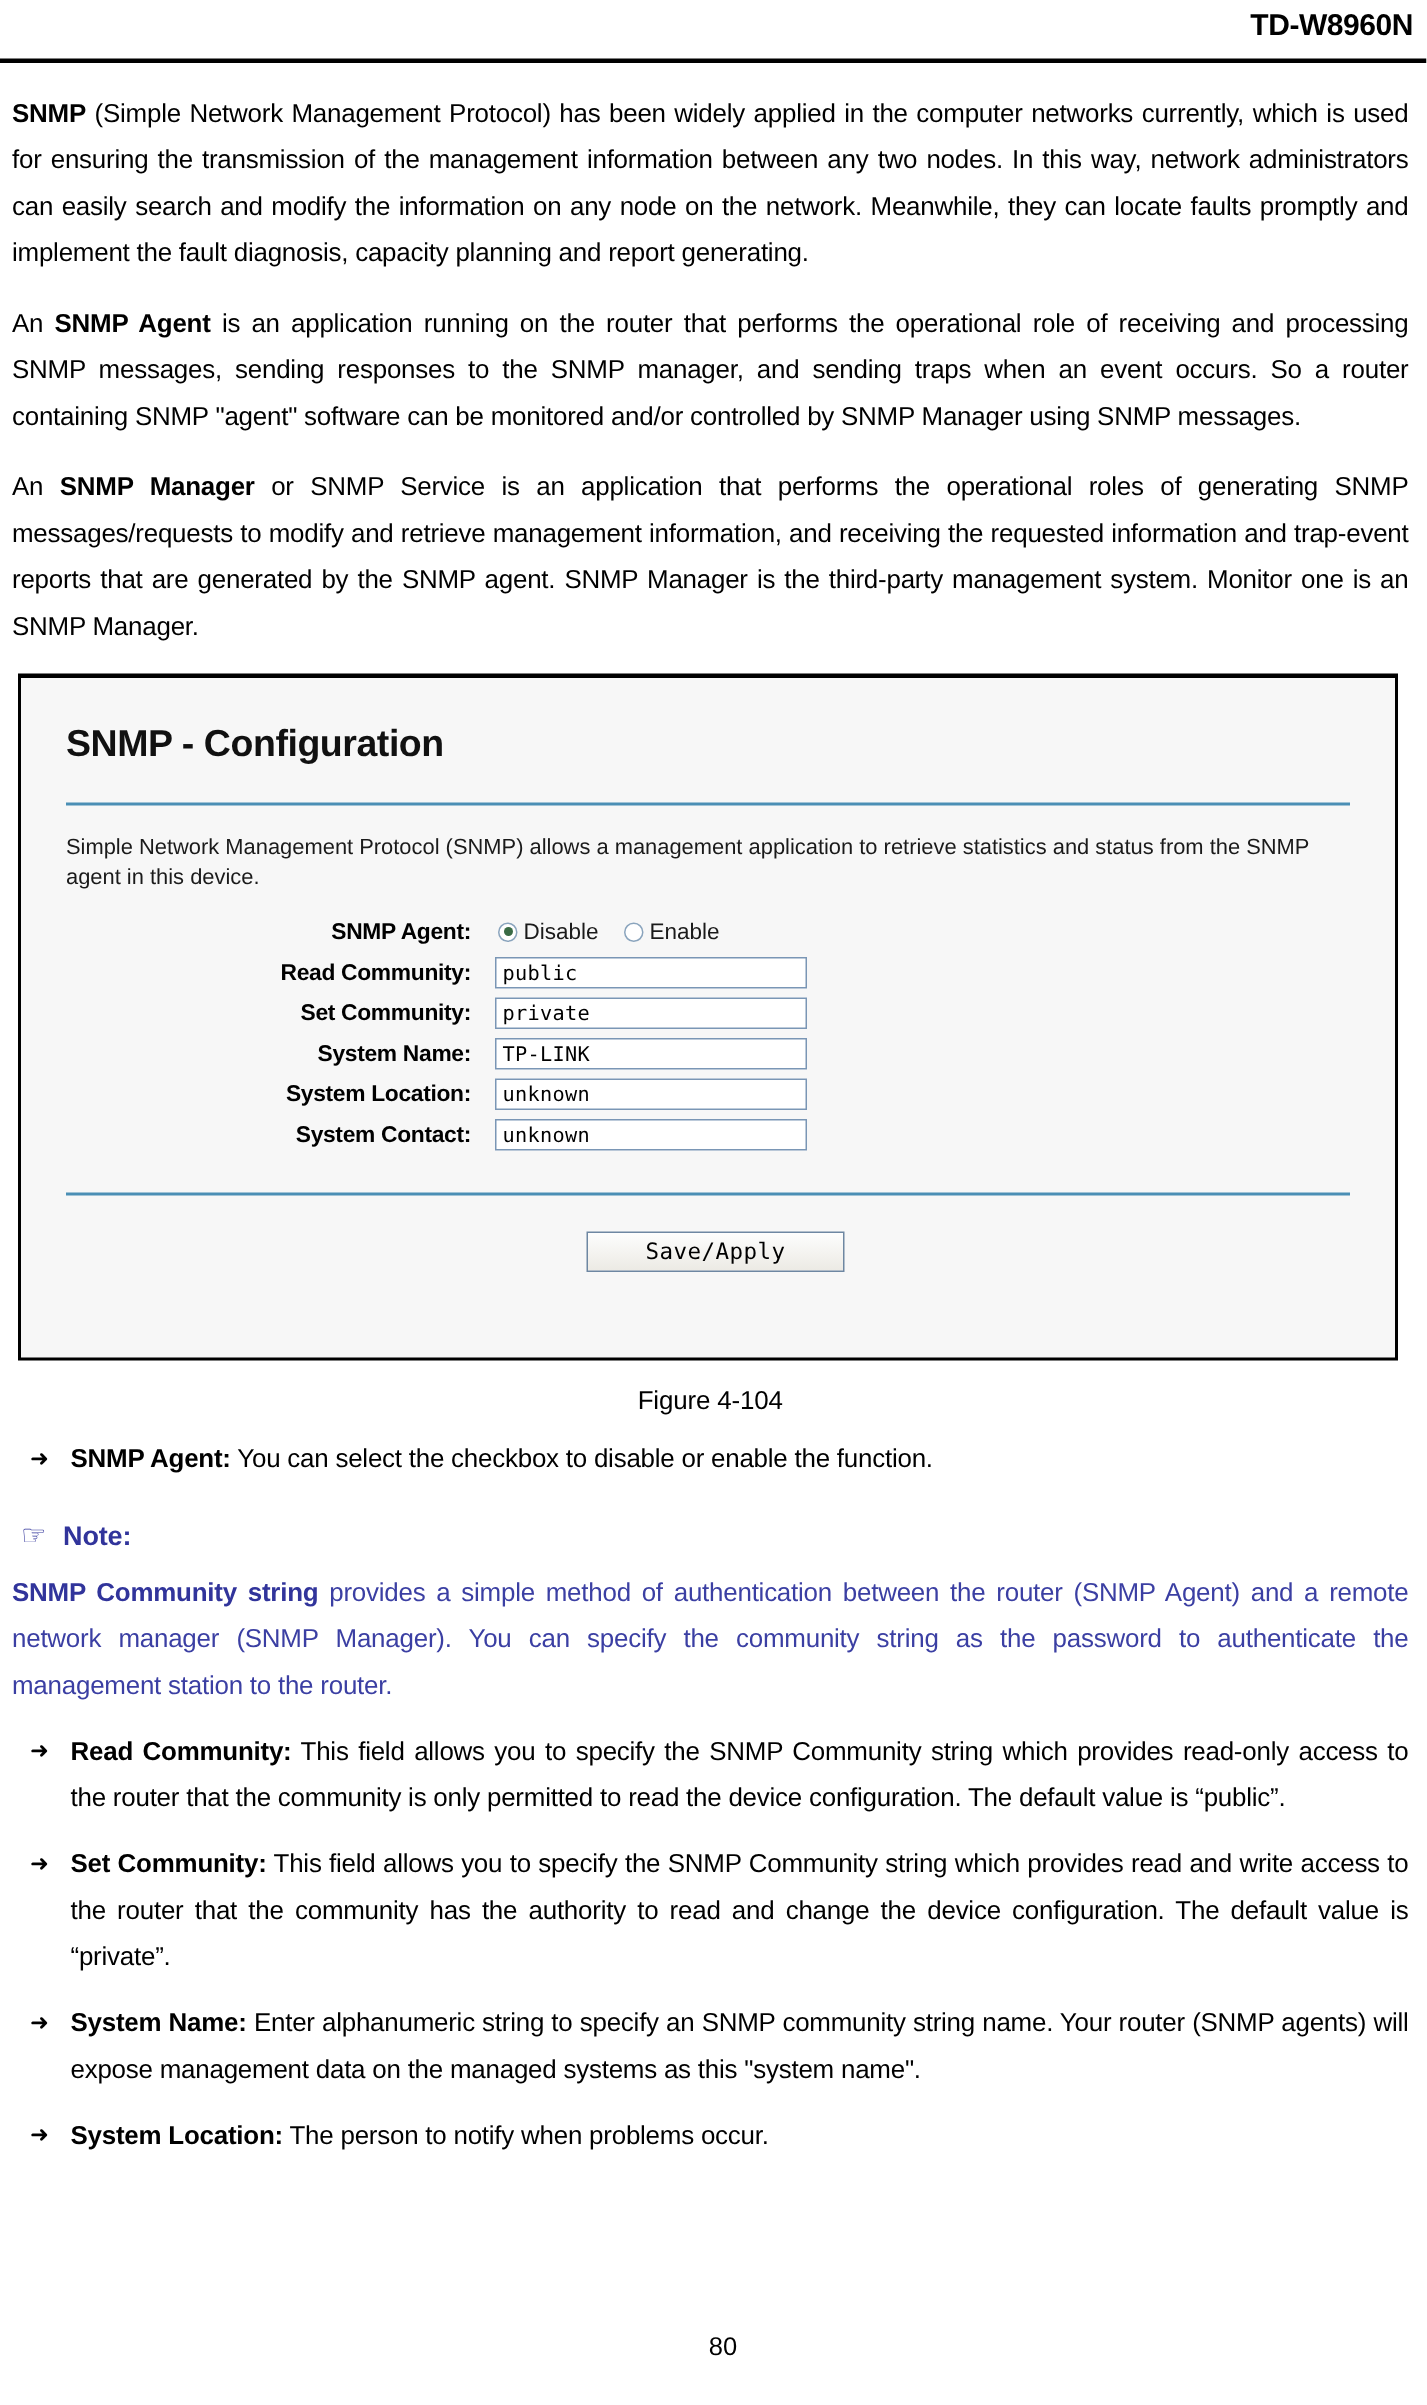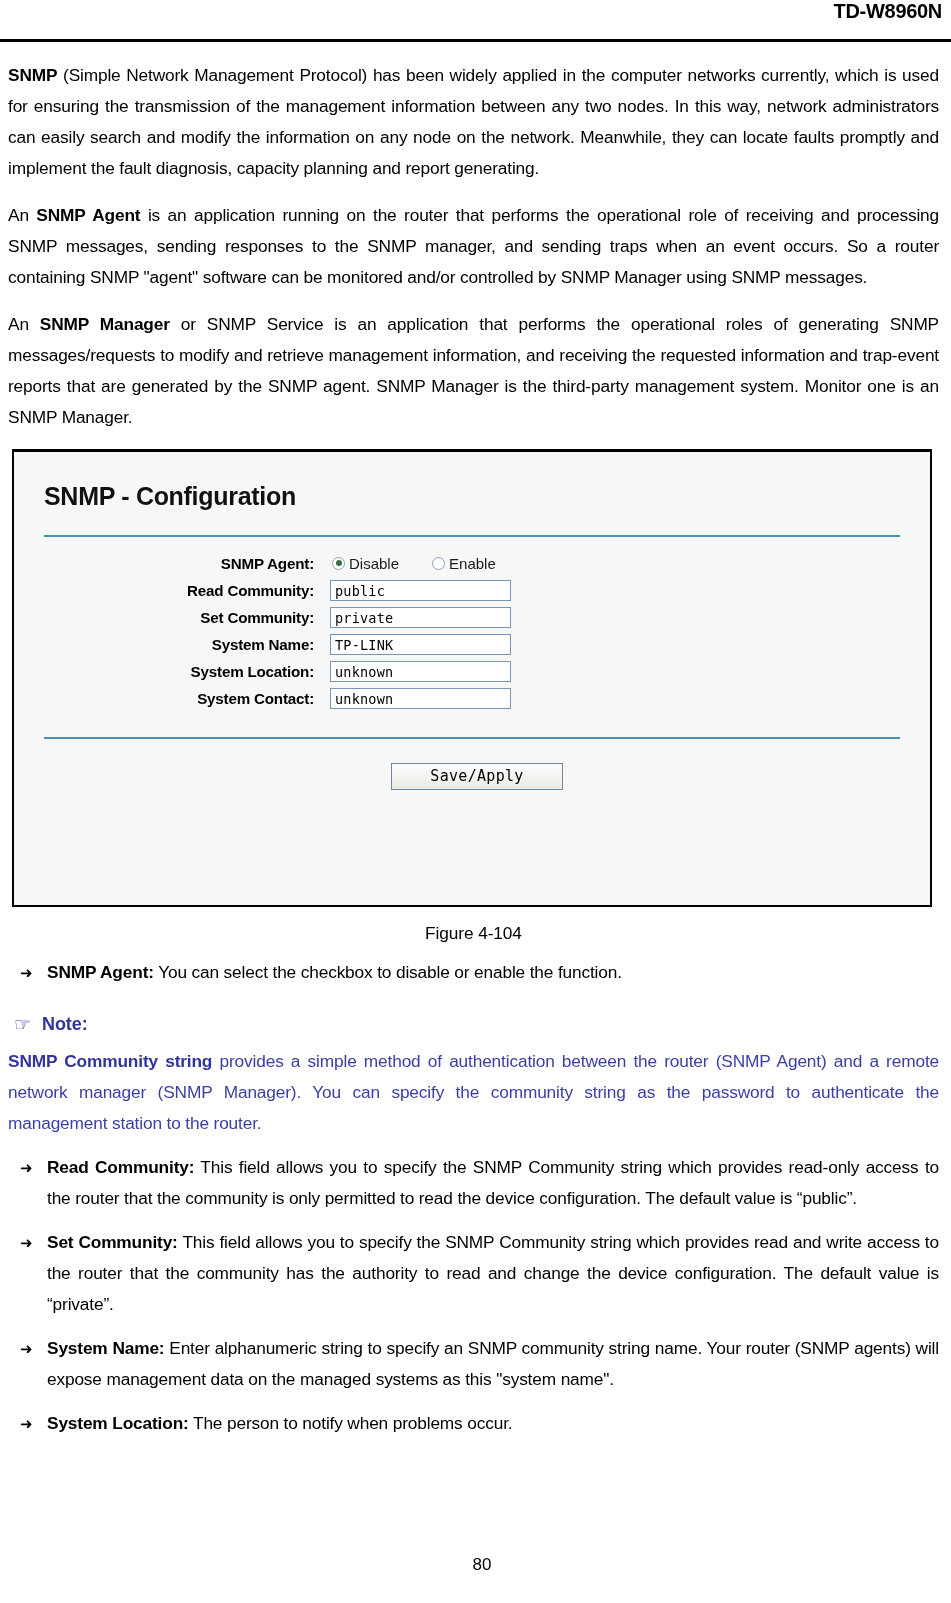--- a/index.html
+++ b/index.html
@@ -14,21 +14,21 @@
     font-family: "Liberation Sans", sans-serif;
     color: #000000;
     overflow: hidden;
   }
 
   
   .header {
     position: relative;
     height: 34px;
     display: flex;
-    align-items: flex-start;
+    align-items: center;
     justify-content: flex-end;
   }
   .header-model {
     display: flex;
     align-items: center;
     font-size: 20px;
     font-weight: bold;
     letter-spacing: -0.3px;
     padding-right: 9px;
     color: #000;
@@ -122,39 +122,39 @@
     font-weight: bold;
     color: #000;
     padding-right: 16px;
     box-sizing: border-box;
     letter-spacing: -0.2px;
   }
   .form-field {
     flex: 0 0 auto;
   }
   .text-input {
-    width: 181px;
+    width: 208px;
     height: 21px;
     border: 1px solid #7a96b5;
     background: #ffffff;
     font-family: "DejaVu Sans Mono", "Liberation Mono", monospace;
     font-size: 13.5px;
     line-height: 21px;
     padding: 0 4px;
     box-sizing: border-box;
     color: #000;
     display: block;
     letter-spacing: 0.2px;
     white-space: pre;
     overflow: hidden;
   }
   .radio-group {
     display: flex;
     align-items: center;
-    gap: 33px;
+    gap: 17px;
     padding-left: 2px;
   }
   .radio-opt {
     display: flex;
     align-items: center;
     gap: 4px;
     font-size: 15px;
     color: #1a1a1a;
   }
   .radio-dot {
@@ -288,20 +288,21 @@
   <p class="para first"><b>SNMP</b><span> (Simple Network Management Protocol) has been widely applied in the computer networks currently, which is used for ensuring the transmission of the management information between any two nodes. In this way, network administrators can easily search and modify the information on any node on the network. Meanwhile, they can locate faults promptly and implement the fault diagnosis, capacity planning and report generating.</span></p>
 
   <p class="para"><span>An </span><b>SNMP Agent</b><span> is an application running on the router that performs the operational role of receiving and processing SNMP messages, sending responses to the SNMP manager, and sending traps when an event occurs. So a router containing SNMP "agent" software can be monitored and/or controlled by SNMP Manager using SNMP messages.</span></p>
 
   <p class="para"><span>An </span><b>SNMP Manager</b><span> or SNMP Service is an application that performs the operational roles of generating SNMP messages/requests to modify and retrieve management information, and receiving the requested information and trap-event reports that are generated by the SNMP agent. SNMP Manager is the third-party management system. Monitor one is an SNMP Manager.</span></p>
 
   <div class="figure-wrap">
     <div class="panel-inner">
       <div class="panel-title">SNMP - Configuration</div>
       <div class="panel-hr"></div>
+      <div class="panel-desc">Simple Network Management Protocol (SNMP) allows a management application to retrieve statistics and status from the SNMP agent in this device.</div>
 
       <div class="form-area">
 
         <div class="form-row">
           <div class="form-label">SNMP Agent:</div>
           <div class="form-field">
             <div class="radio-group">
               <label class="radio-opt">
                 <span class="radio-dot checked"></span>
                 <span>Disable</span>

